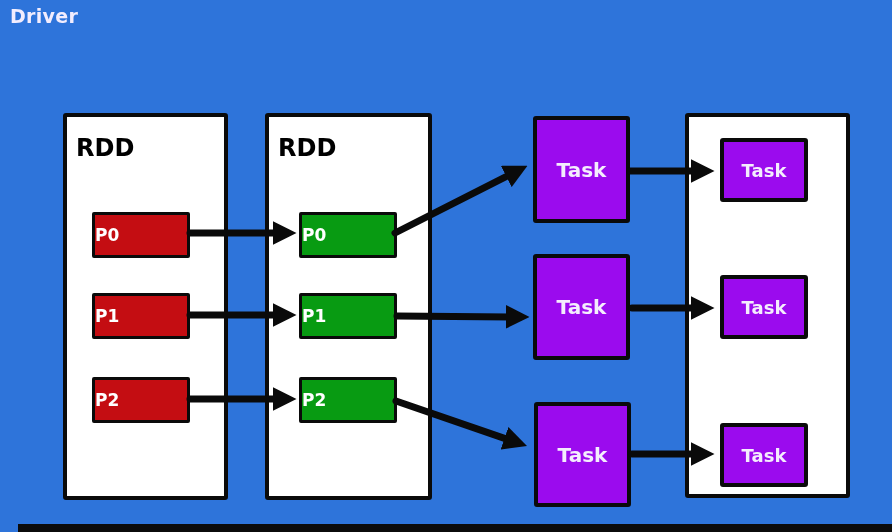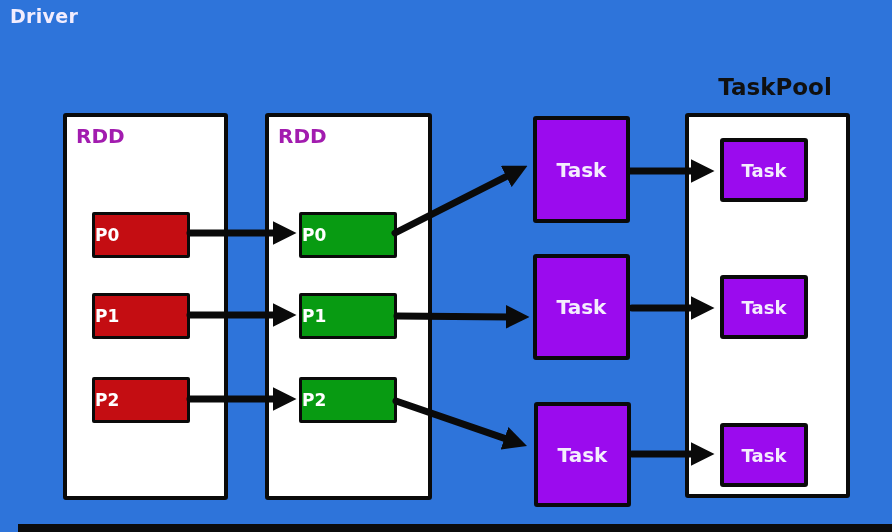--- a/index.html
+++ b/index.html
@@ -16,22 +16,22 @@
     color:var(--driver-text,#F2EDFE);
     font-size:19px;font-weight:700;letter-spacing:.3px;
   }
   .frame{
     background:var(--box-bg,#FFFFFF);
     border:4px solid var(--line,#0A0A0A);
     border-radius:3px;
     box-sizing:border-box;
   }
   .rdd-title{
-    position:absolute;left:9px;top:7px;
-    font-size:20px;font-weight:600;color:#a21caf;
+    position:absolute;left:9px;top:17px;
+    font-size:24px;font-weight:600;color:#000000;
   }
   .part{
     position:absolute;width:98px;height:46px;
     border:3px solid var(--line,#0A0A0A);border-radius:2px;
     box-sizing:border-box;
     display:flex;align-items:center;
     color:#fff;font-size:17px;font-weight:700;
   }
   .part.red{background:var(--red,#C40D12);}
   .part.green{background:var(--green,#089B12);}
@@ -72,21 +72,20 @@
     <div class="rdd-title">RDD</div>
     <div class="part green" style="left:30px;top:95px;">P0</div>
     <div class="part green" style="left:30px;top:176px;">P1</div>
     <div class="part green" style="left:30px;top:260px;">P2</div>
   </div>
 
   <div class="abs task big" style="left:533px;top:116px;height:107px;">Task</div>
   <div class="abs task big" style="left:533px;top:254px;height:106px;">Task</div>
   <div class="abs task big" style="left:534px;top:402px;height:105px;">Task</div>
 
-  <div class="abs pool-title">TaskPool</div>
   <div class="abs frame" style="left:685px;top:113px;width:165px;height:385px;">
     <div class="task small" style="left:31px;top:21px;">Task</div>
     <div class="task small" style="left:31px;top:158px;">Task</div>
     <div class="task small" style="left:31px;top:306px;">Task</div>
   </div>
 
   <svg class="overlay" width="892" height="532" viewBox="0 0 892 532">
     <defs>
       <marker id="ah" viewBox="0 0 4 4" markerWidth="3.4" markerHeight="3.4" refX="2.4" refY="2" orient="auto">
         <path d="M0,0 L4,2 L0,4 z" fill="#0A0A0A"></path>

